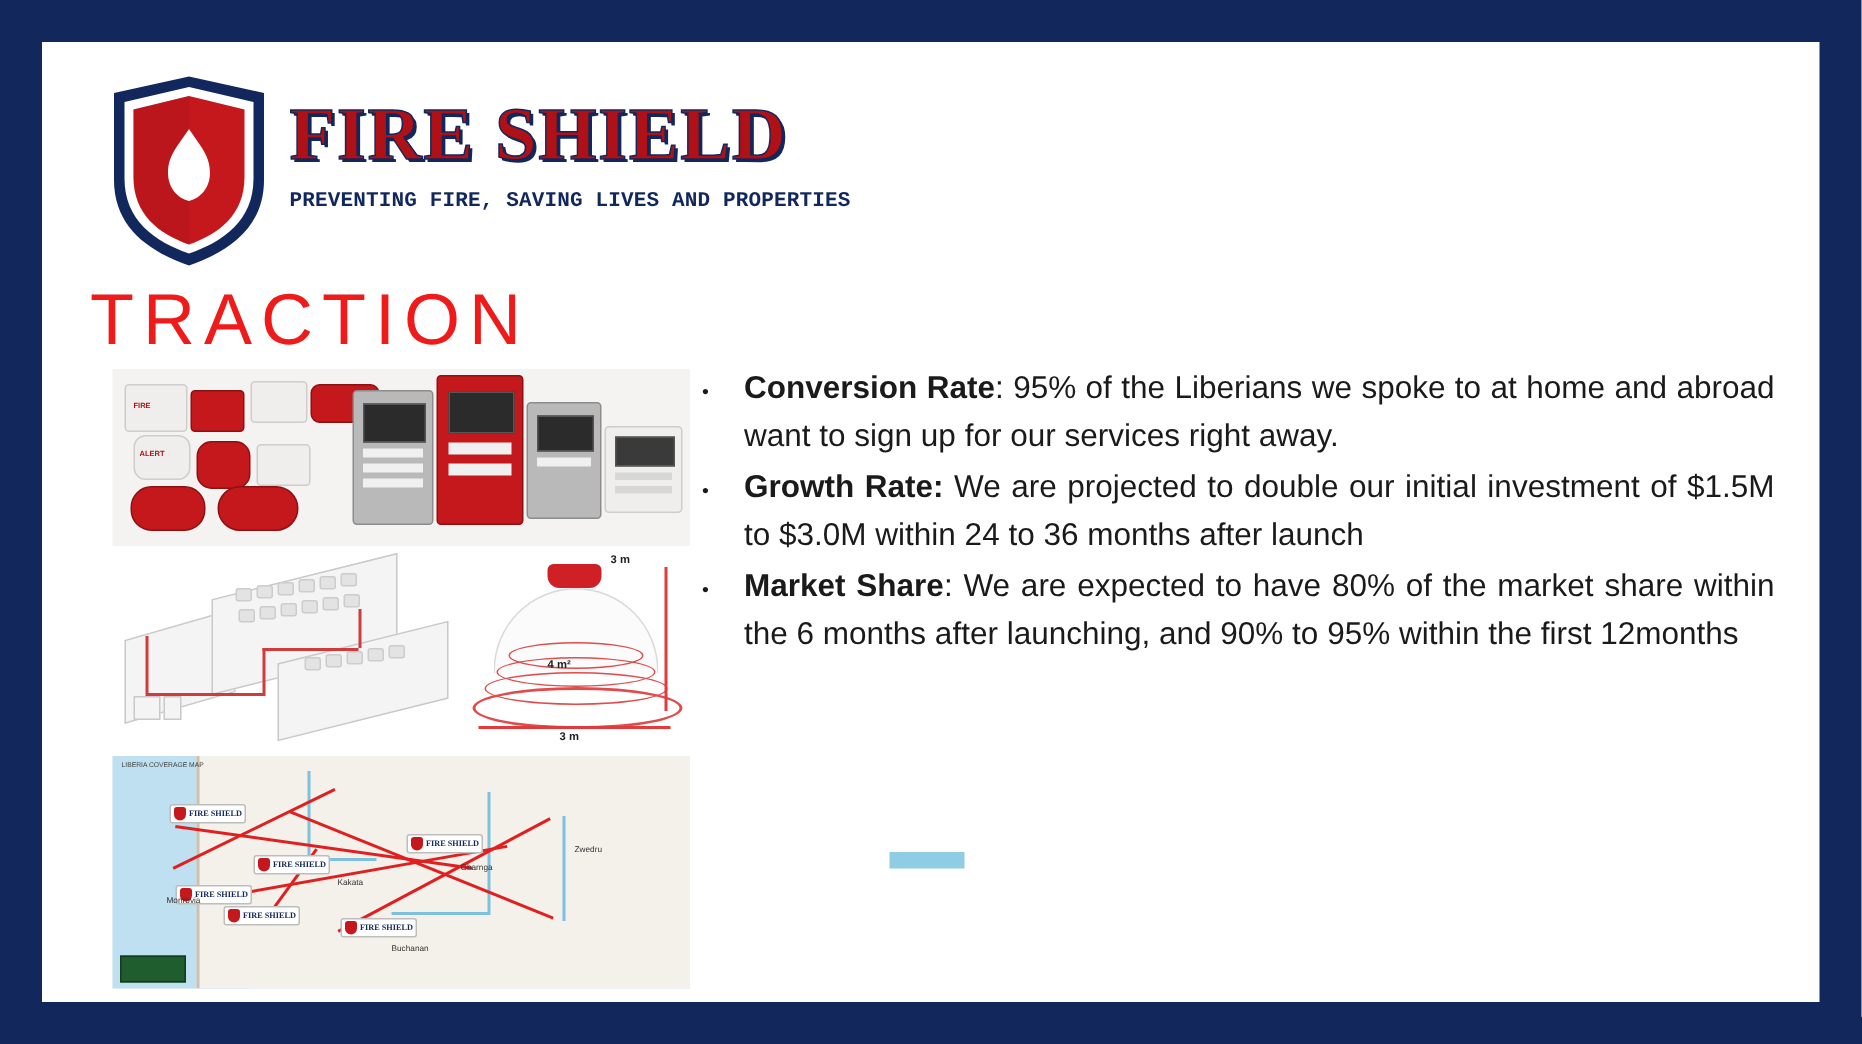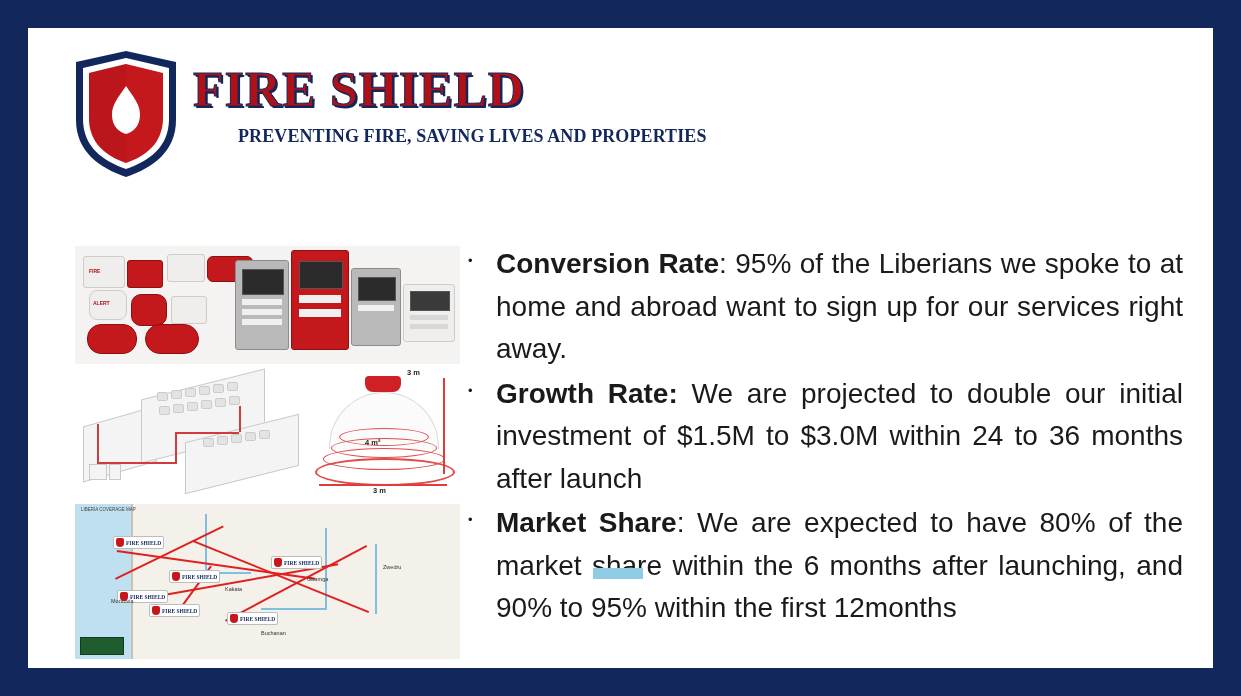--- a/index.html
+++ b/index.html
@@ -57,27 +57,26 @@
     font-size: 50px;
     letter-spacing: 1px;
     color: #b01116;
     -webkit-text-stroke: 1px #12275c;
     text-shadow: 2px 2px 0 #12275c;
     line-height: 1;
     white-space: nowrap;
   }
   .logo-tagline {
     margin-top: 12px;
-    font-family: Liberation Serif, serif;
-    font-weight: bold;
-    font-size: 18px;
+    font-family: Liberation Mono, monospace;
+    font-weight: bold;
+    font-size: 14px;
     color: #12275c;
     letter-spacing: 0.1px;
     white-space: nowrap;
-    margin-left: 45px;
   }
 
   
   .slide-title {
     position: absolute;
     left: 32px;
     top: 158px;
     font-family: "Liberation Sans", sans-serif;
     font-size: 48px;
     font-weight: normal;
@@ -266,21 +265,21 @@
     flex: 0 0 auto;
     width: 28px;
     padding-top: 11px;
     text-align: left;
     font-size: 13px;
     line-height: 1;
     color: #1a1a1a;
   }
   .bullet-text {
     flex: 1 1 auto;
-    font-size: 28px;
+    font-size: 21px;
     line-height: 1.52;
     text-align: justify;
     color: #1a1a1a;
   }
   .bullet-text .lead {
     font-weight: bold;
   }
 
   .accent-bar {
     position: absolute;
@@ -306,20 +305,21 @@
           <path d="M56 16 L19 25 L19 70 C19 95 36 108 56 115 Z" fill="#a8141a" opacity="0.35"></path>
           <path d="M56 38 C48 50 42 56 42 67 C42 77 48 84 56 86 C64 84 70 77 70 67 C70 56 64 50 56 38 Z" fill="#ffffff"></path>
         </svg>
       </div>
       <div class="logo-text">
         <div class="logo-title">FIRE SHIELD</div>
         <div class="logo-tagline">PREVENTING FIRE, SAVING LIVES AND PROPERTIES</div>
       </div>
     </div>
 
+    <div class="slide-title">TRACTION</div>
 
     <div class="images-col">
 
       <div class="img-products">
         <div class="prod white" style="left:8px; top:10px; width:40px; height:30px;"></div>
         <div class="mini-label" style="left:14px; top:22px;">FIRE</div>
         <div class="prod red" style="left:52px; top:14px; width:34px; height:26px;"></div>
         <div class="prod white" style="left:92px; top:8px; width:36px; height:26px;"></div>
         <div class="prod red" style="left:132px; top:10px; width:44px; height:24px; border-radius:6px;"></div>
         <div class="prod white" style="left:14px; top:44px; width:36px; height:28px; border-radius:8px;"></div>

